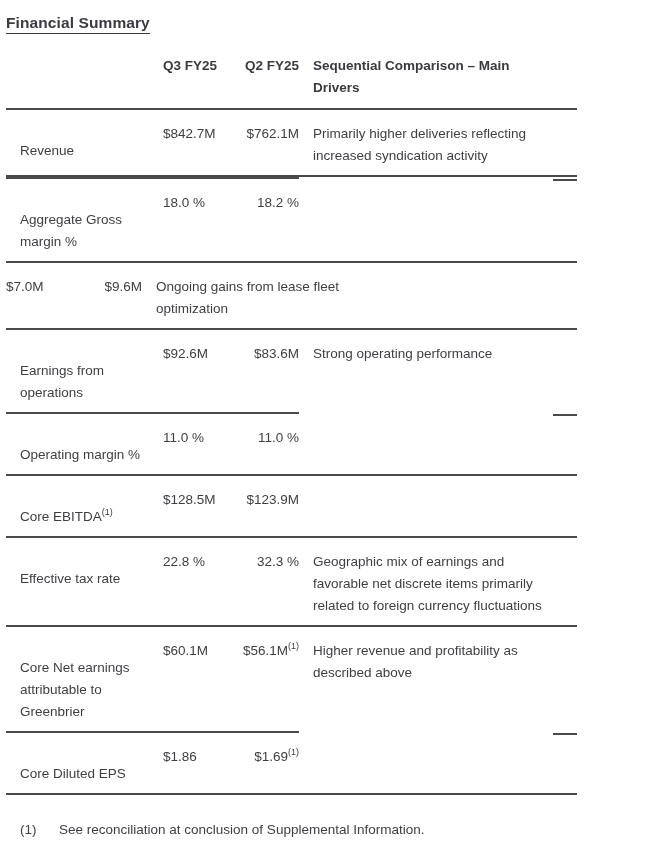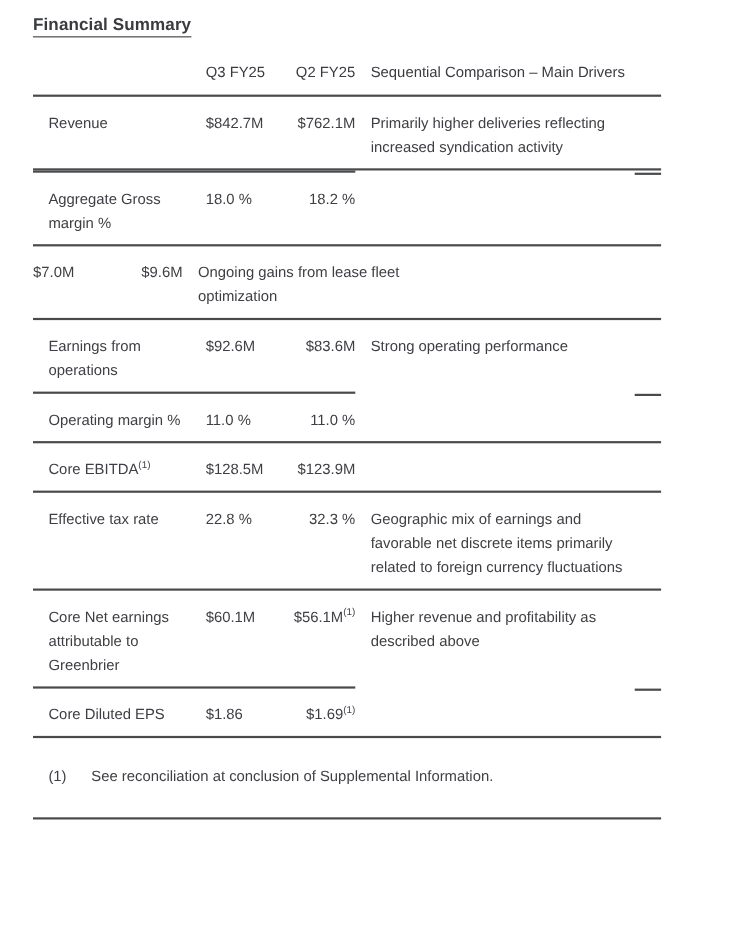--- a/index.html
+++ b/index.html
@@ -3,44 +3,44 @@
 <meta charset="utf-8">
 <style>
   html,body{margin:0;padding:0;background:#ffffff;}
   body{
     width:671px;height:862px;
     font-family:"Liberation Sans",sans-serif;
     color:#3e3f44;
     -webkit-font-smoothing:antialiased;
     overflow:hidden;
   }
-  .page{padding:8px 0 0 30px;box-sizing:border-box;width:671px;height:862px;border-radius:23px;}
+  .page{padding:8px 0 0 6px;box-sizing:border-box;width:671px;height:862px;border-radius:23px;}
 
   .title{
     display:inline-block;
     margin:6px 0 0 0;
     font-size:15.5px;
     font-weight:bold;
     color:#3a3b40;
     border-bottom:1.5px solid #3a3b40;
     padding-bottom:1px;
     letter-spacing:.1px;
   }
 
   .fin-table{width:571px;margin-top:2px;}
 
   .row{display:flex;align-items:flex-start;padding:13px 0 8px 0;}
   .row.header{padding:19px 0 9px 0;}
 
   .cell{font-size:13.5px;line-height:22px;box-sizing:content-box;}
-  .cell.c-label{width:130px;padding-left:14px;padding-right:13px;}
+  .cell.c-label{width:130px;padding-left:14px;padding-right:13px;margin-top:17px;}
   .cell.c-q3{width:73px;}
   .cell.c-q2{width:63px;text-align:right;}
   .cell.c-drivers{width:245px;padding-left:14px;padding-right:0;}
-  .bold{font-weight:normal;color:#3a3b40;}
+  .bold{font-weight:bold;color:#3a3b40;}
 
   sup{
     font-size:9px;
     line-height:0;
     position:relative;
     top:-1px;
     vertical-align:super;
   }
 
   .sep{position:relative;height:2px;width:571px;}

